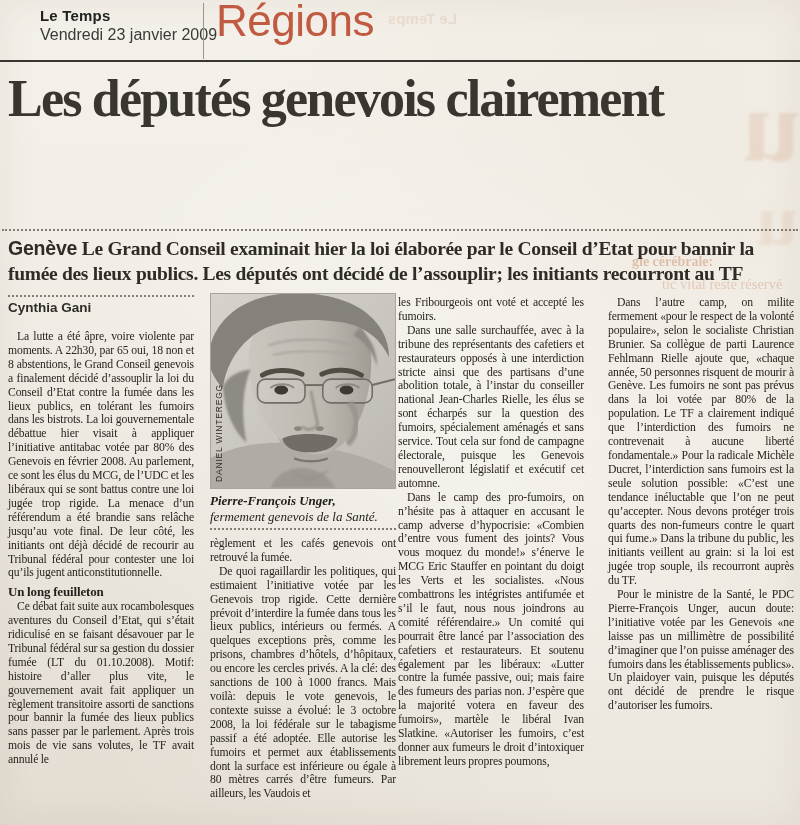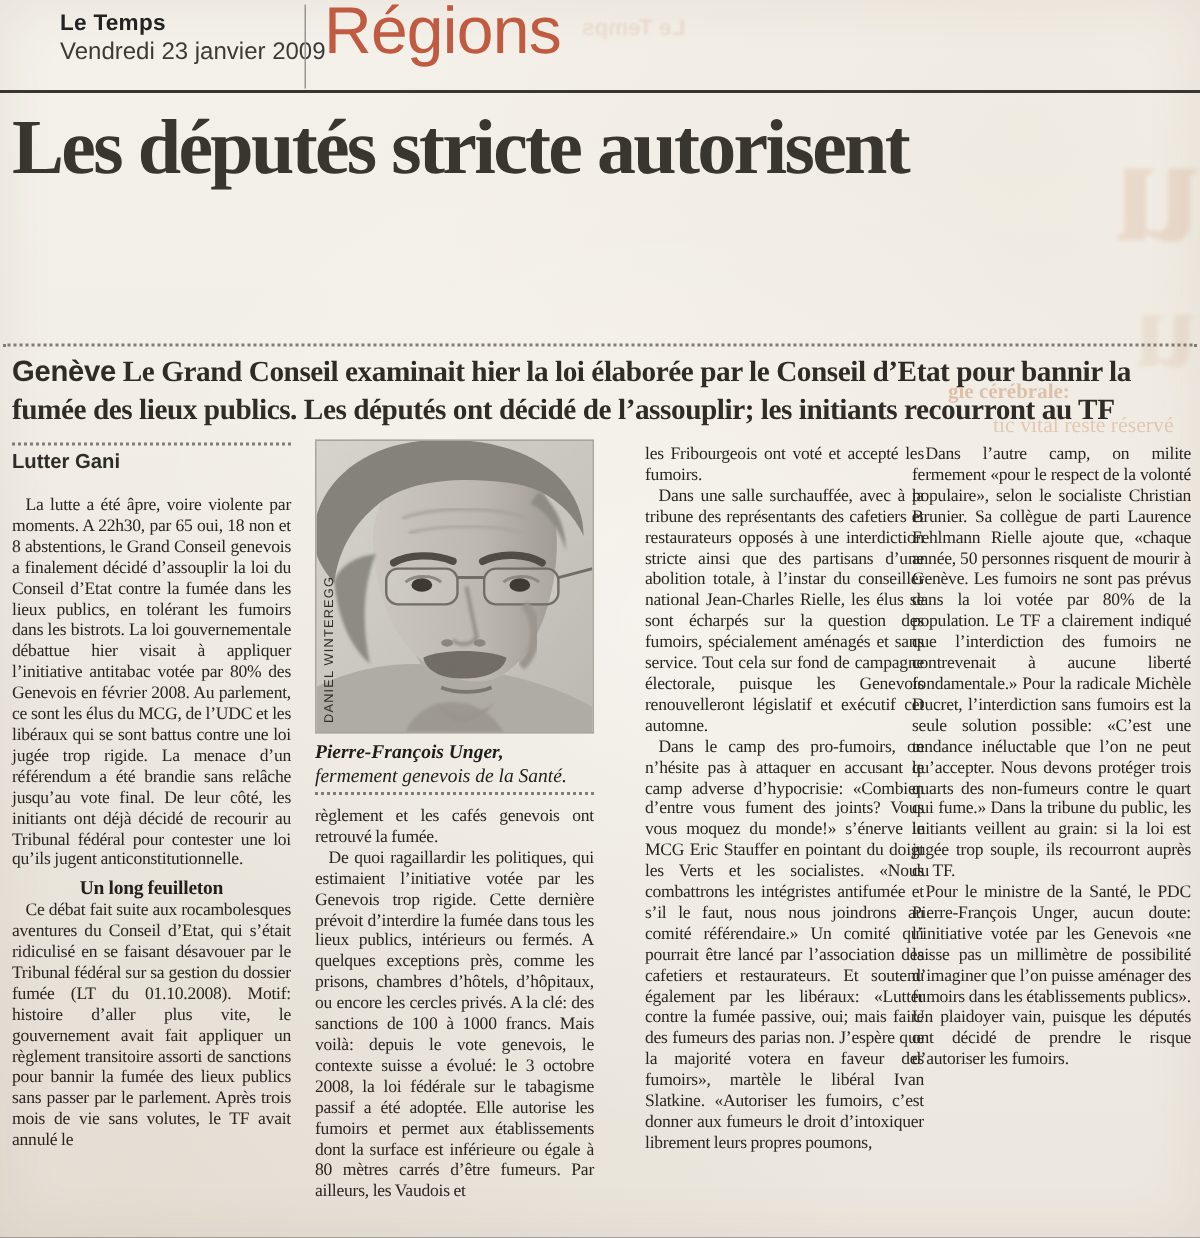--- a/index.html
+++ b/index.html
@@ -48,23 +48,23 @@
     font-weight:bold;font-size:13.5px;color:#2e2c29;
   }
   
   .col{
     position:absolute;width:186px;
     font-size:11.7px;line-height:13.9px;text-align:justify;
     letter-spacing:-0.15px;word-spacing:-0.3px;color:#29251f;
   }
   .col p{margin:0;text-indent:9px;}
   .col p.cont{text-indent:0;}
-  .col h3{font-size:13px;margin:5px 0 1px;text-indent:0;text-align:center;color:#231f1b;}
+  .col h3{font-size:13px;margin:5px 0 1px;text-indent:0;text-align:left;color:#231f1b;}
   #col1{left:8px;top:330px;height:495px;}
-  #col3{left:430px;top:296px;height:529px;}
+  #col3{left:398px;top:296px;height:529px;}
   #col4{left:608px;top:296px;height:529px;}
   #col2wrap{position:absolute;left:210px;top:293px;width:186px;}
   #col2{position:relative;width:186px;left:0;top:0;}
   
   .photo{position:relative;width:186px;height:196px;background:#cfccc5;overflow:hidden;border:1px solid #a9a59d;box-sizing:border-box;}
   .photo svg{display:block;width:100%;height:100%;}
   .photo-credit{
     position:absolute;left:3px;bottom:6px;
     writing-mode:vertical-rl;transform:rotate(180deg);
     font-family:"Liberation Sans","DejaVu Sans",sans-serif;
@@ -96,29 +96,29 @@
 
   <div class="masthead">
     <div class="mast-title">Le Temps</div>
     <div class="mast-date">Vendredi 23 janvier 2009</div>
   </div>
   <div class="vert-rule"></div>
   <div class="section-title">Régions</div>
   <div class="top-rule"></div>
 
   <div class="headline">
-    <div>Les députés stricte autorisent</div>
+    <div>Les députés genevois clairement</div>
   </div>
 
   <div class="dotted rule-standfirst"></div>
 
   <div class="standfirst"><span class="kicker">Genève</span><span> Le Grand Conseil examinait hier la loi élaborée par le Conseil d’Etat pour bannir la fumée des lieux publics. Les députés ont décidé de l’assouplir; les initiants recourront au TF</span></div>
 
   <div class="dotted rule-byline"></div>
-  <div class="byline">Lutter Gani</div>
+  <div class="byline">Cynthia Gani</div>
 
   <div class="col" id="col1">
       <p>La lutte a été âpre, voire violente par moments. A 22h30, par 65 oui, 18 non et 8 abstentions, le Grand Conseil genevois a finalement décidé d’assouplir la loi du Conseil d’Etat contre la fumée dans les lieux publics, en tolérant les fumoirs dans les bistrots. La loi gouvernementale débattue hier visait à appliquer l’initiative antitabac votée par 80% des Genevois en février 2008. Au parlement, ce sont les élus du MCG, de l’UDC et les libéraux qui se sont battus contre une loi jugée trop rigide. La menace d’un référendum a été brandie sans relâche jusqu’au vote final. De leur côté, les initiants ont déjà décidé de recourir au Tribunal fédéral pour contester une loi qu’ils jugent anticonstitutionnelle.</p>
       <h3>Un long feuilleton</h3>
       <p>Ce débat fait suite aux rocambolesques aventures du Conseil d’Etat, qui s’était ridiculisé en se faisant désavouer par le Tribunal fédéral sur sa gestion du dossier fumée (LT du 01.10.2008). Motif: histoire d’aller plus vite, le gouvernement avait fait appliquer un règlement transitoire assorti de sanctions pour bannir la fumée des lieux publics sans passer par le parlement. Après trois mois de vie sans volutes, le TF avait annulé le</p>
     </div>
 
   <div id="col2wrap">
     <div class="photo">
       <svg viewBox="0 0 186 196" preserveAspectRatio="none">

